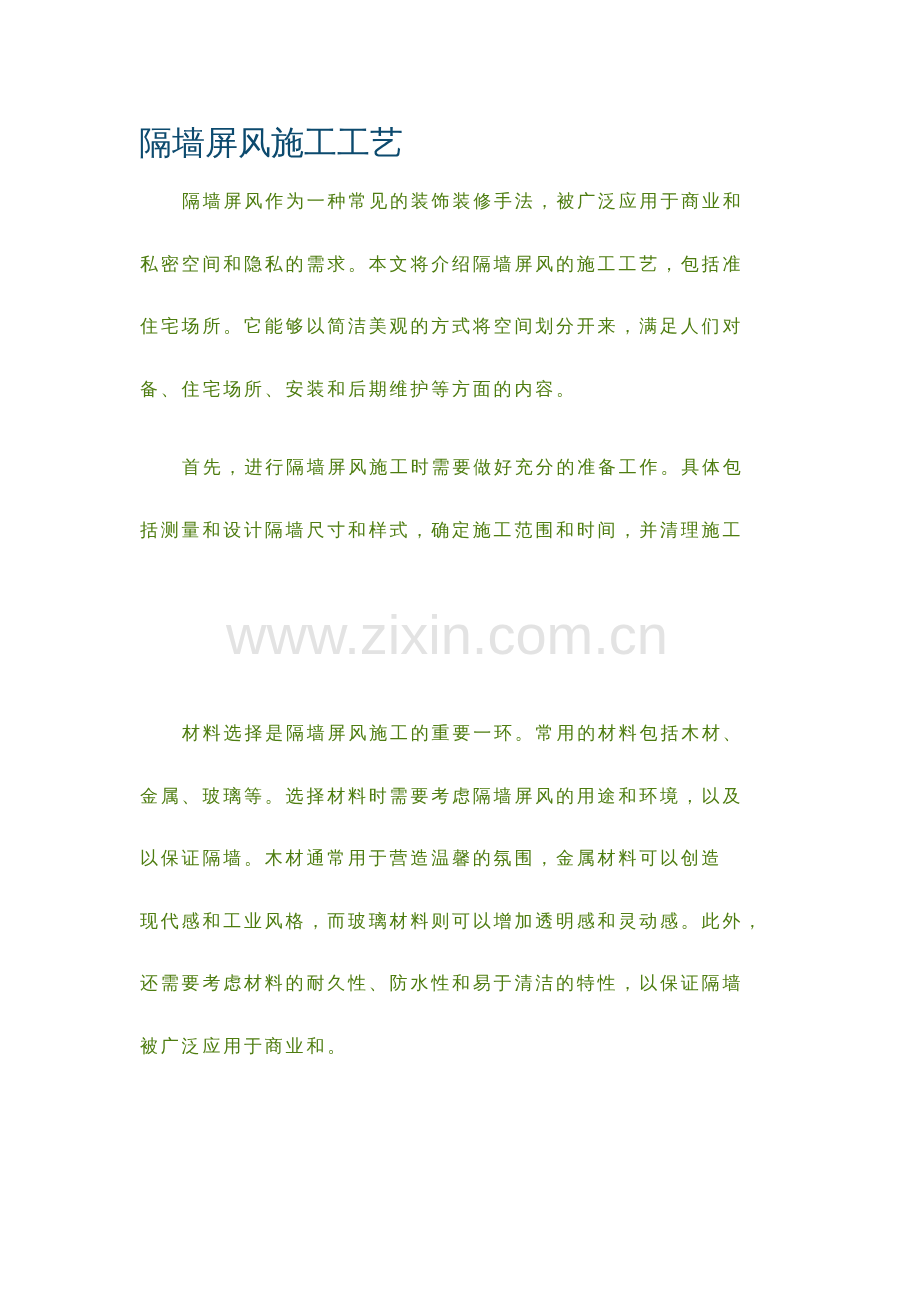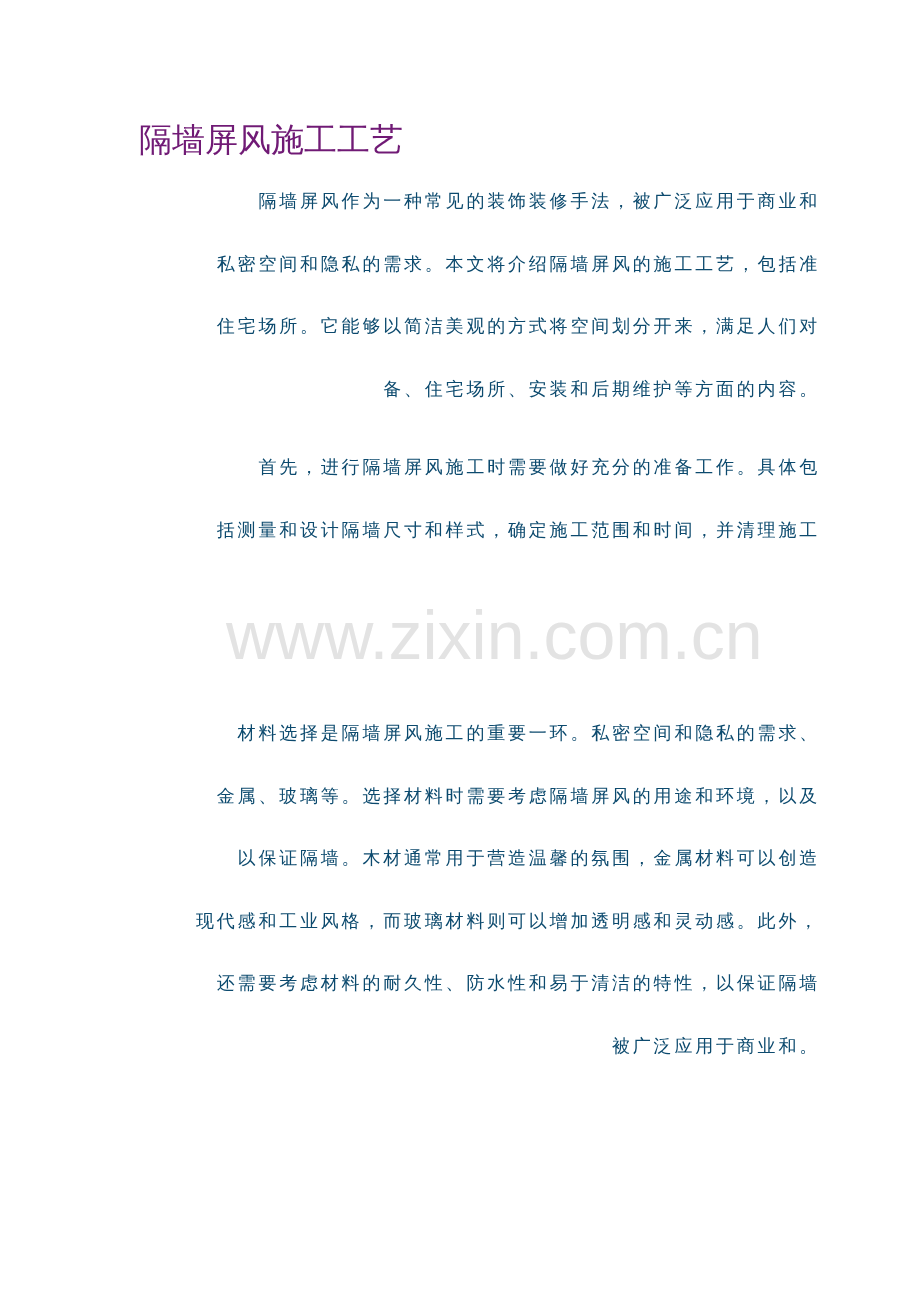--- a/index.html
+++ b/index.html
@@ -19,57 +19,56 @@
       top: 0;
       width: 920px;
       height: 1302px;
       background: #ffffff;
     }
     .title {
       position: absolute;
       left: 139px;
       top: 120px;
       margin: 0;
-      font-family: Liberation Mono, monospace;
+      font-family: Liberation Sans, sans-serif;
       font-weight: normal;
       font-size: 33px;
       line-height: 46px;
-      color: #701a75;
+      color: #0c4a6e;
       letter-spacing: 0px;
       white-space: nowrap;
     }
     .para {
       position: absolute;
       left: 140px;
       width: 680px;
       margin: 0;
     }
     .line {
       display: block;
       font-family: "DejaVu Serif", "Liberation Serif", serif;
       font-size: 18px;
       line-height: 62.6px;
       height: 62.6px;
-      color: #0c4a6e;
+      color: #4d7c0f;
       letter-spacing: 2.8px;
       white-space: nowrap;
-      text-align: right;
     }
     .line.indent {
       padding-left: 42px;
     }
     #p1 { top: 170px; }
     #p2 { top: 436px; }
     #p3 { top: 702px; }
     .watermark {
       position: absolute;
       left: 226px;
       top: 600px;
       font-family: "Liberation Sans", "DejaVu Sans", sans-serif;
-      font-size: 68px;
+      font-size: 56px;
       line-height: 70px;
       color: #e3e3e3;
       white-space: nowrap;
       letter-spacing: 0px;
       z-index: 0;
       pointer-events: none;
     }
     .para, .title { z-index: 1; }
   </style>
 </head>
@@ -87,21 +86,21 @@
     <span class="line">住宅场所。它能够以简洁美观的方式将空间划分开来，满足人们对</span>
     <span class="line">备、住宅场所、安装和后期维护等方面的内容。</span>
   </div>
 
   <div class="para" id="p2">
     <span class="line indent">首先，进行隔墙屏风施工时需要做好充分的准备工作。具体包</span>
     <span class="line">括测量和设计隔墙尺寸和样式，确定施工范围和时间，并清理施工</span>
   </div>
 
   <div class="para" id="p3">
-    <span class="line indent">材料选择是隔墙屏风施工的重要一环。私密空间和隐私的需求、</span>
+    <span class="line indent">材料选择是隔墙屏风施工的重要一环。常用的材料包括木材、</span>
     <span class="line">金属、玻璃等。选择材料时需要考虑隔墙屏风的用途和环境，以及</span>
     <span class="line">以保证隔墙。木材通常用于营造温馨的氛围，金属材料可以创造</span>
     <span class="line">现代感和工业风格，而玻璃材料则可以增加透明感和灵动感。此外，</span>
     <span class="line">还需要考虑材料的耐久性、防水性和易于清洁的特性，以保证隔墙</span>
     <span class="line">被广泛应用于商业和。</span>
   </div>
 
 </div>
 
 </body></html>

